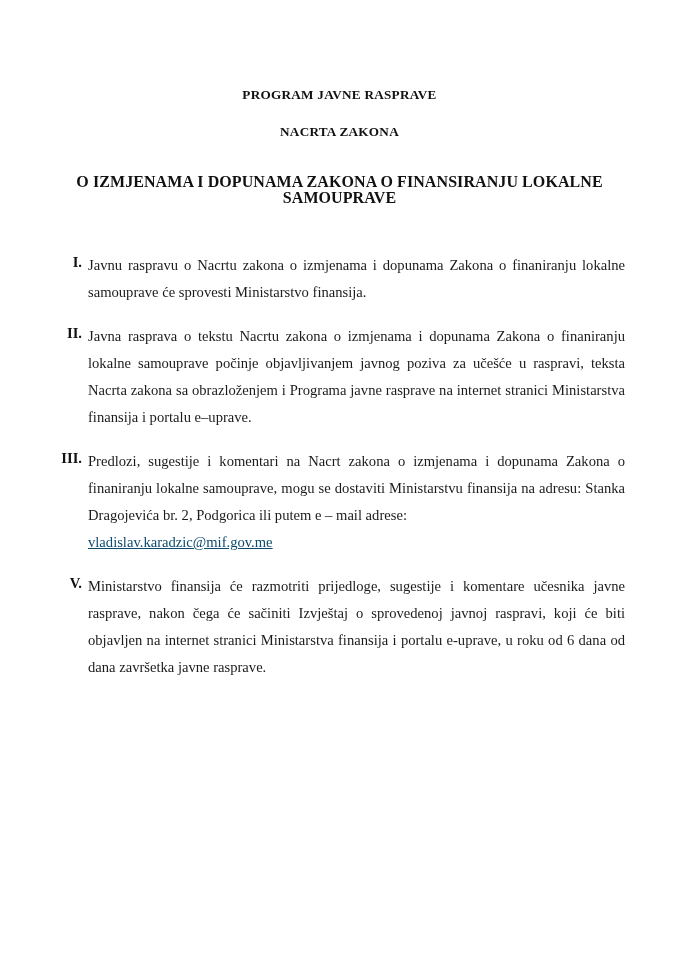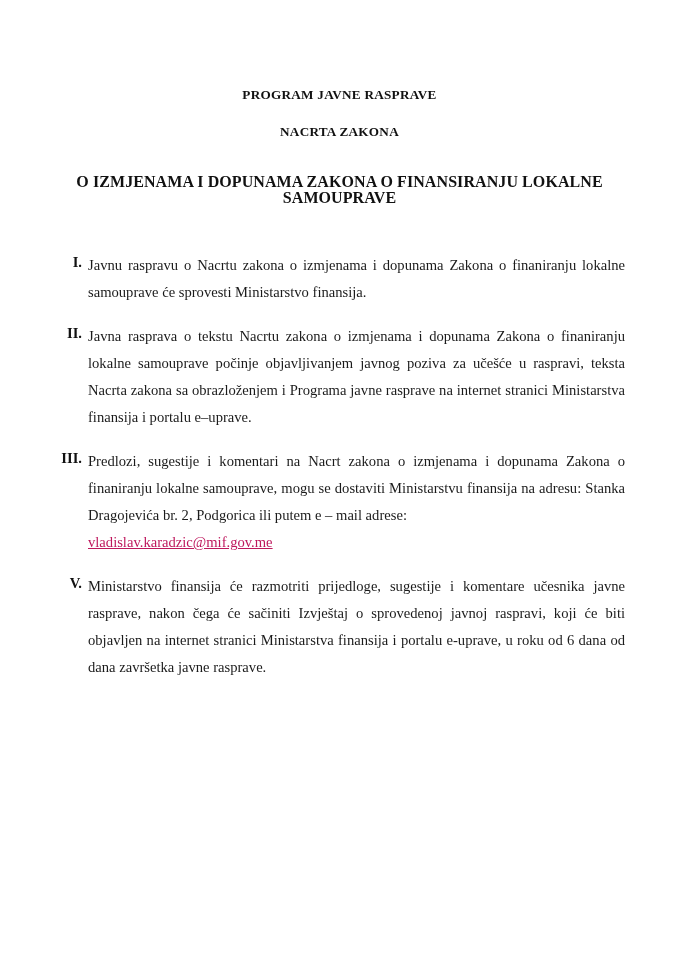--- a/index.html
+++ b/index.html
@@ -68,21 +68,21 @@
     font-size: 14.6px;
     line-height: 27px;
     color: #1b1b1b;
     hyphens: none;
   }
   .email-line {
     display: block;
     margin-top: 0;
   }
   .email-link {
-    color: #be185d;
+    color: #0c4a6e;
     text-decoration: underline;
     text-underline-offset: 1px;
   }
   .spacer-bottom {
     height: 320px;
   }
 </style>
 </head>
 <body>
 

